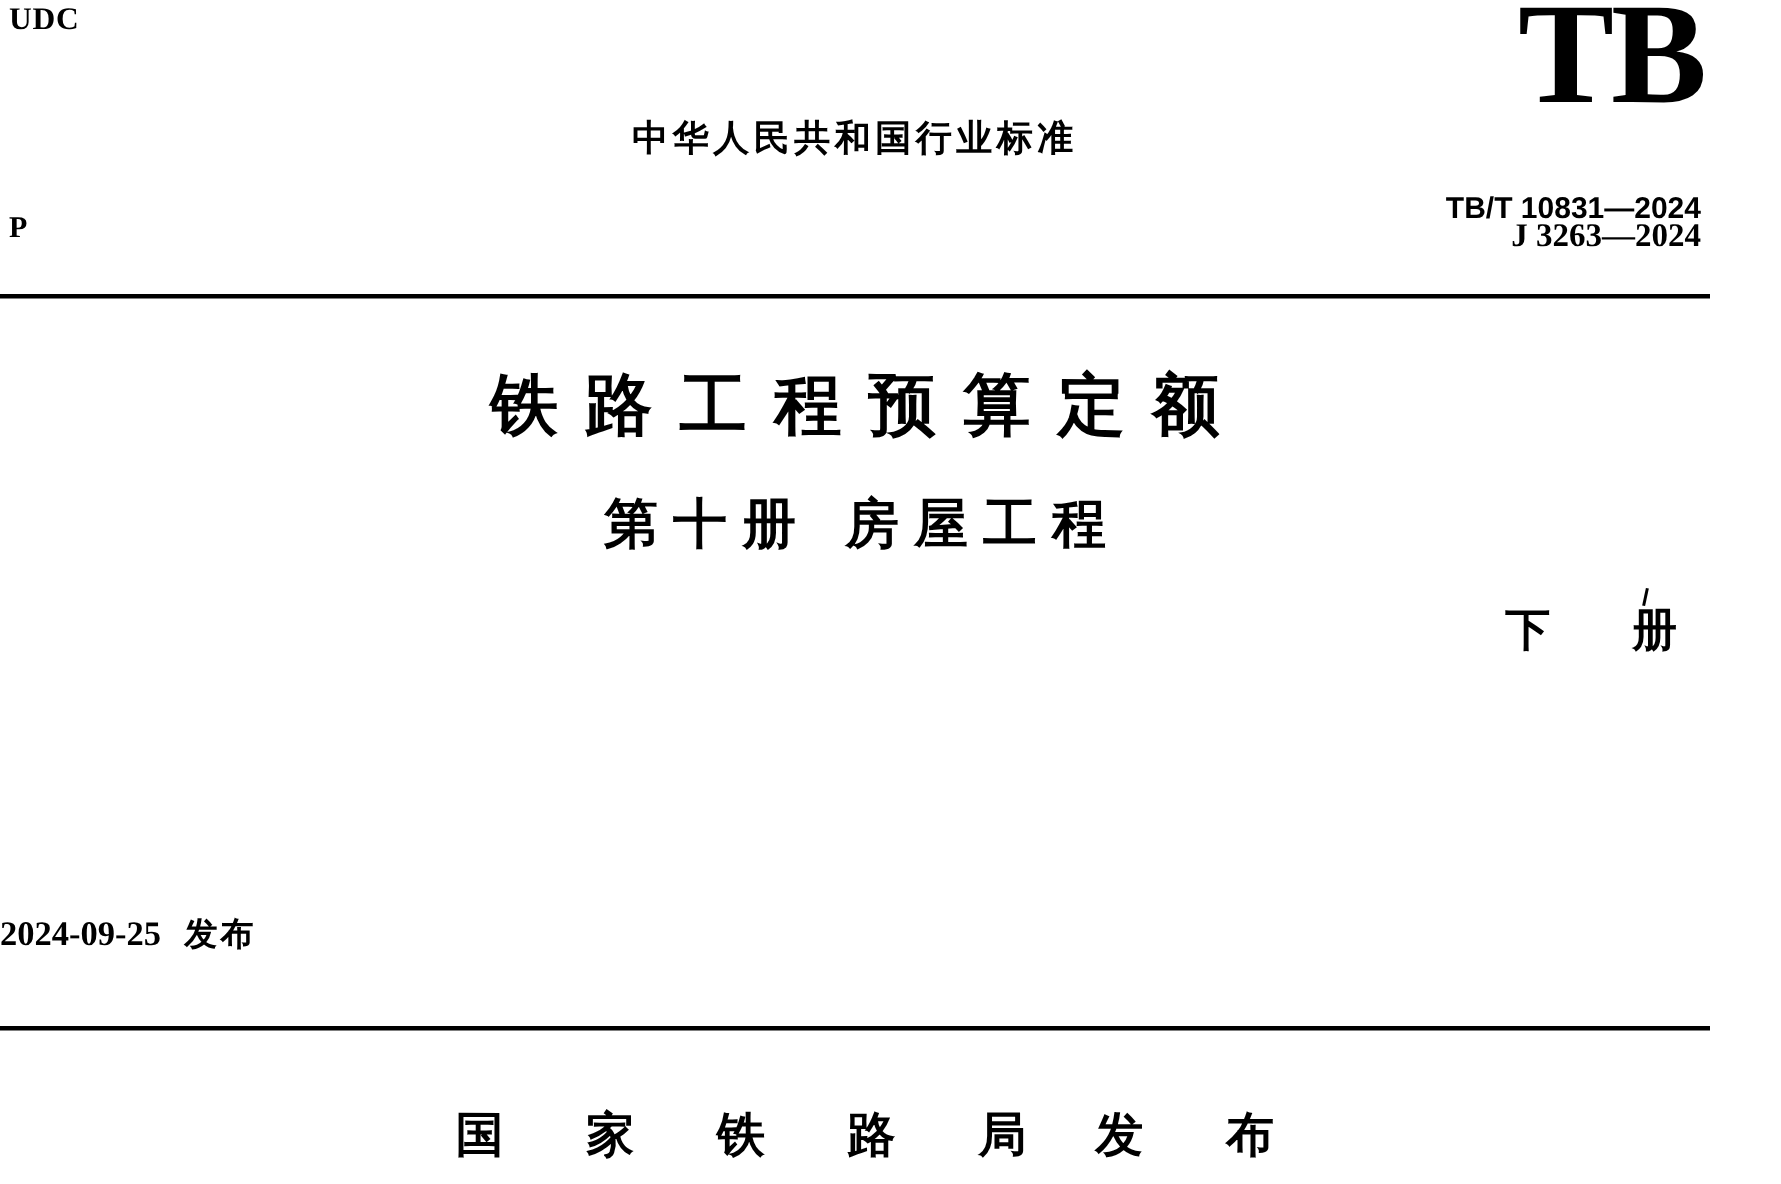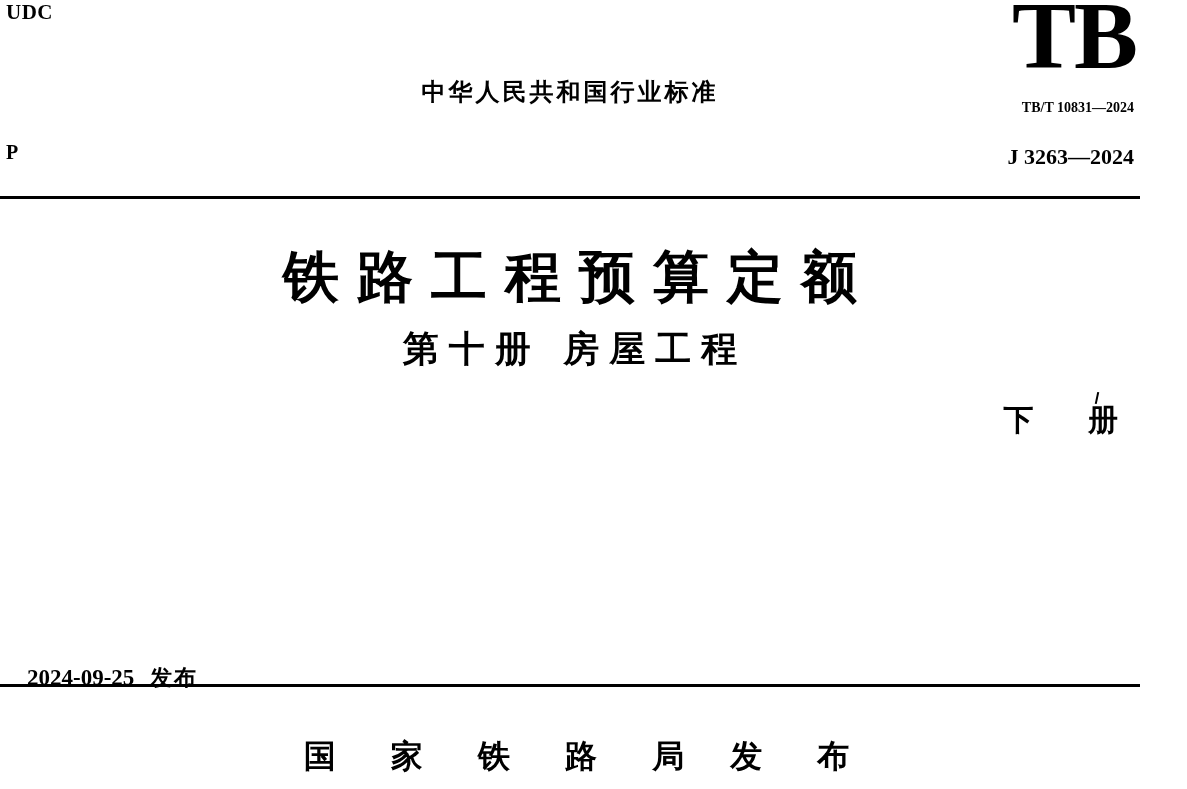--- a/index.html
+++ b/index.html
@@ -52,24 +52,24 @@
     top: -12px;
     font-family: "Liberation Serif", serif;
     font-weight: bold;
     font-size: 96px;
     line-height: 1;
     letter-spacing: -2px;
   }
   .code-1 {
     position: absolute;
     right: 6px;
-    top: 100px;
-    font-family: Liberation Serif, serif;
-    font-weight: bold;
-    font-size: 14px;
+    top: 128px;
+    font-family: Liberation Sans, sans-serif;
+    font-weight: bold;
+    font-size: 20px;
     letter-spacing: 0px;
     white-space: nowrap;
   }
   .code-2 {
     position: absolute;
     right: 6px;
     top: 144px;
     font-family: "Liberation Serif", serif;
     font-weight: bold;
     font-size: 22px;
@@ -89,21 +89,21 @@
 
   
   .main-title {
     position: absolute;
     left: 0;
     right: 0;
     top: 240px;
     text-align: center;
     font-family: "DejaVu Sans", sans-serif;
     font-weight: bold;
-    font-size: 56px;
+    font-size: 45px;
     letter-spacing: 18px;
     text-indent: 18px;
   }
   .sub-title {
     position: absolute;
     left: 0;
     right: 0;
     top: 325px;
     text-align: center;
     font-family: "DejaVu Sans", sans-serif;
@@ -131,25 +131,24 @@
     width: 2px;
     height: 12px;
     background: #000;
     transform: rotate(12deg);
   }
 
   
   .date-left {
     position: absolute;
     left: 0px;
-    top: 663px;
+    top: 608px;
     font-family: "Liberation Serif", serif;
     font-weight: bold;
     font-size: 23px;
-    margin-left: 27px;
   }
   .date-left .cn {
     font-family: "DejaVu Sans", sans-serif;
     font-weight: bold;
     font-size: 22px;
     margin-left: 10px;
     letter-spacing: 2px;
   }
   .date-right {
     position: absolute;

